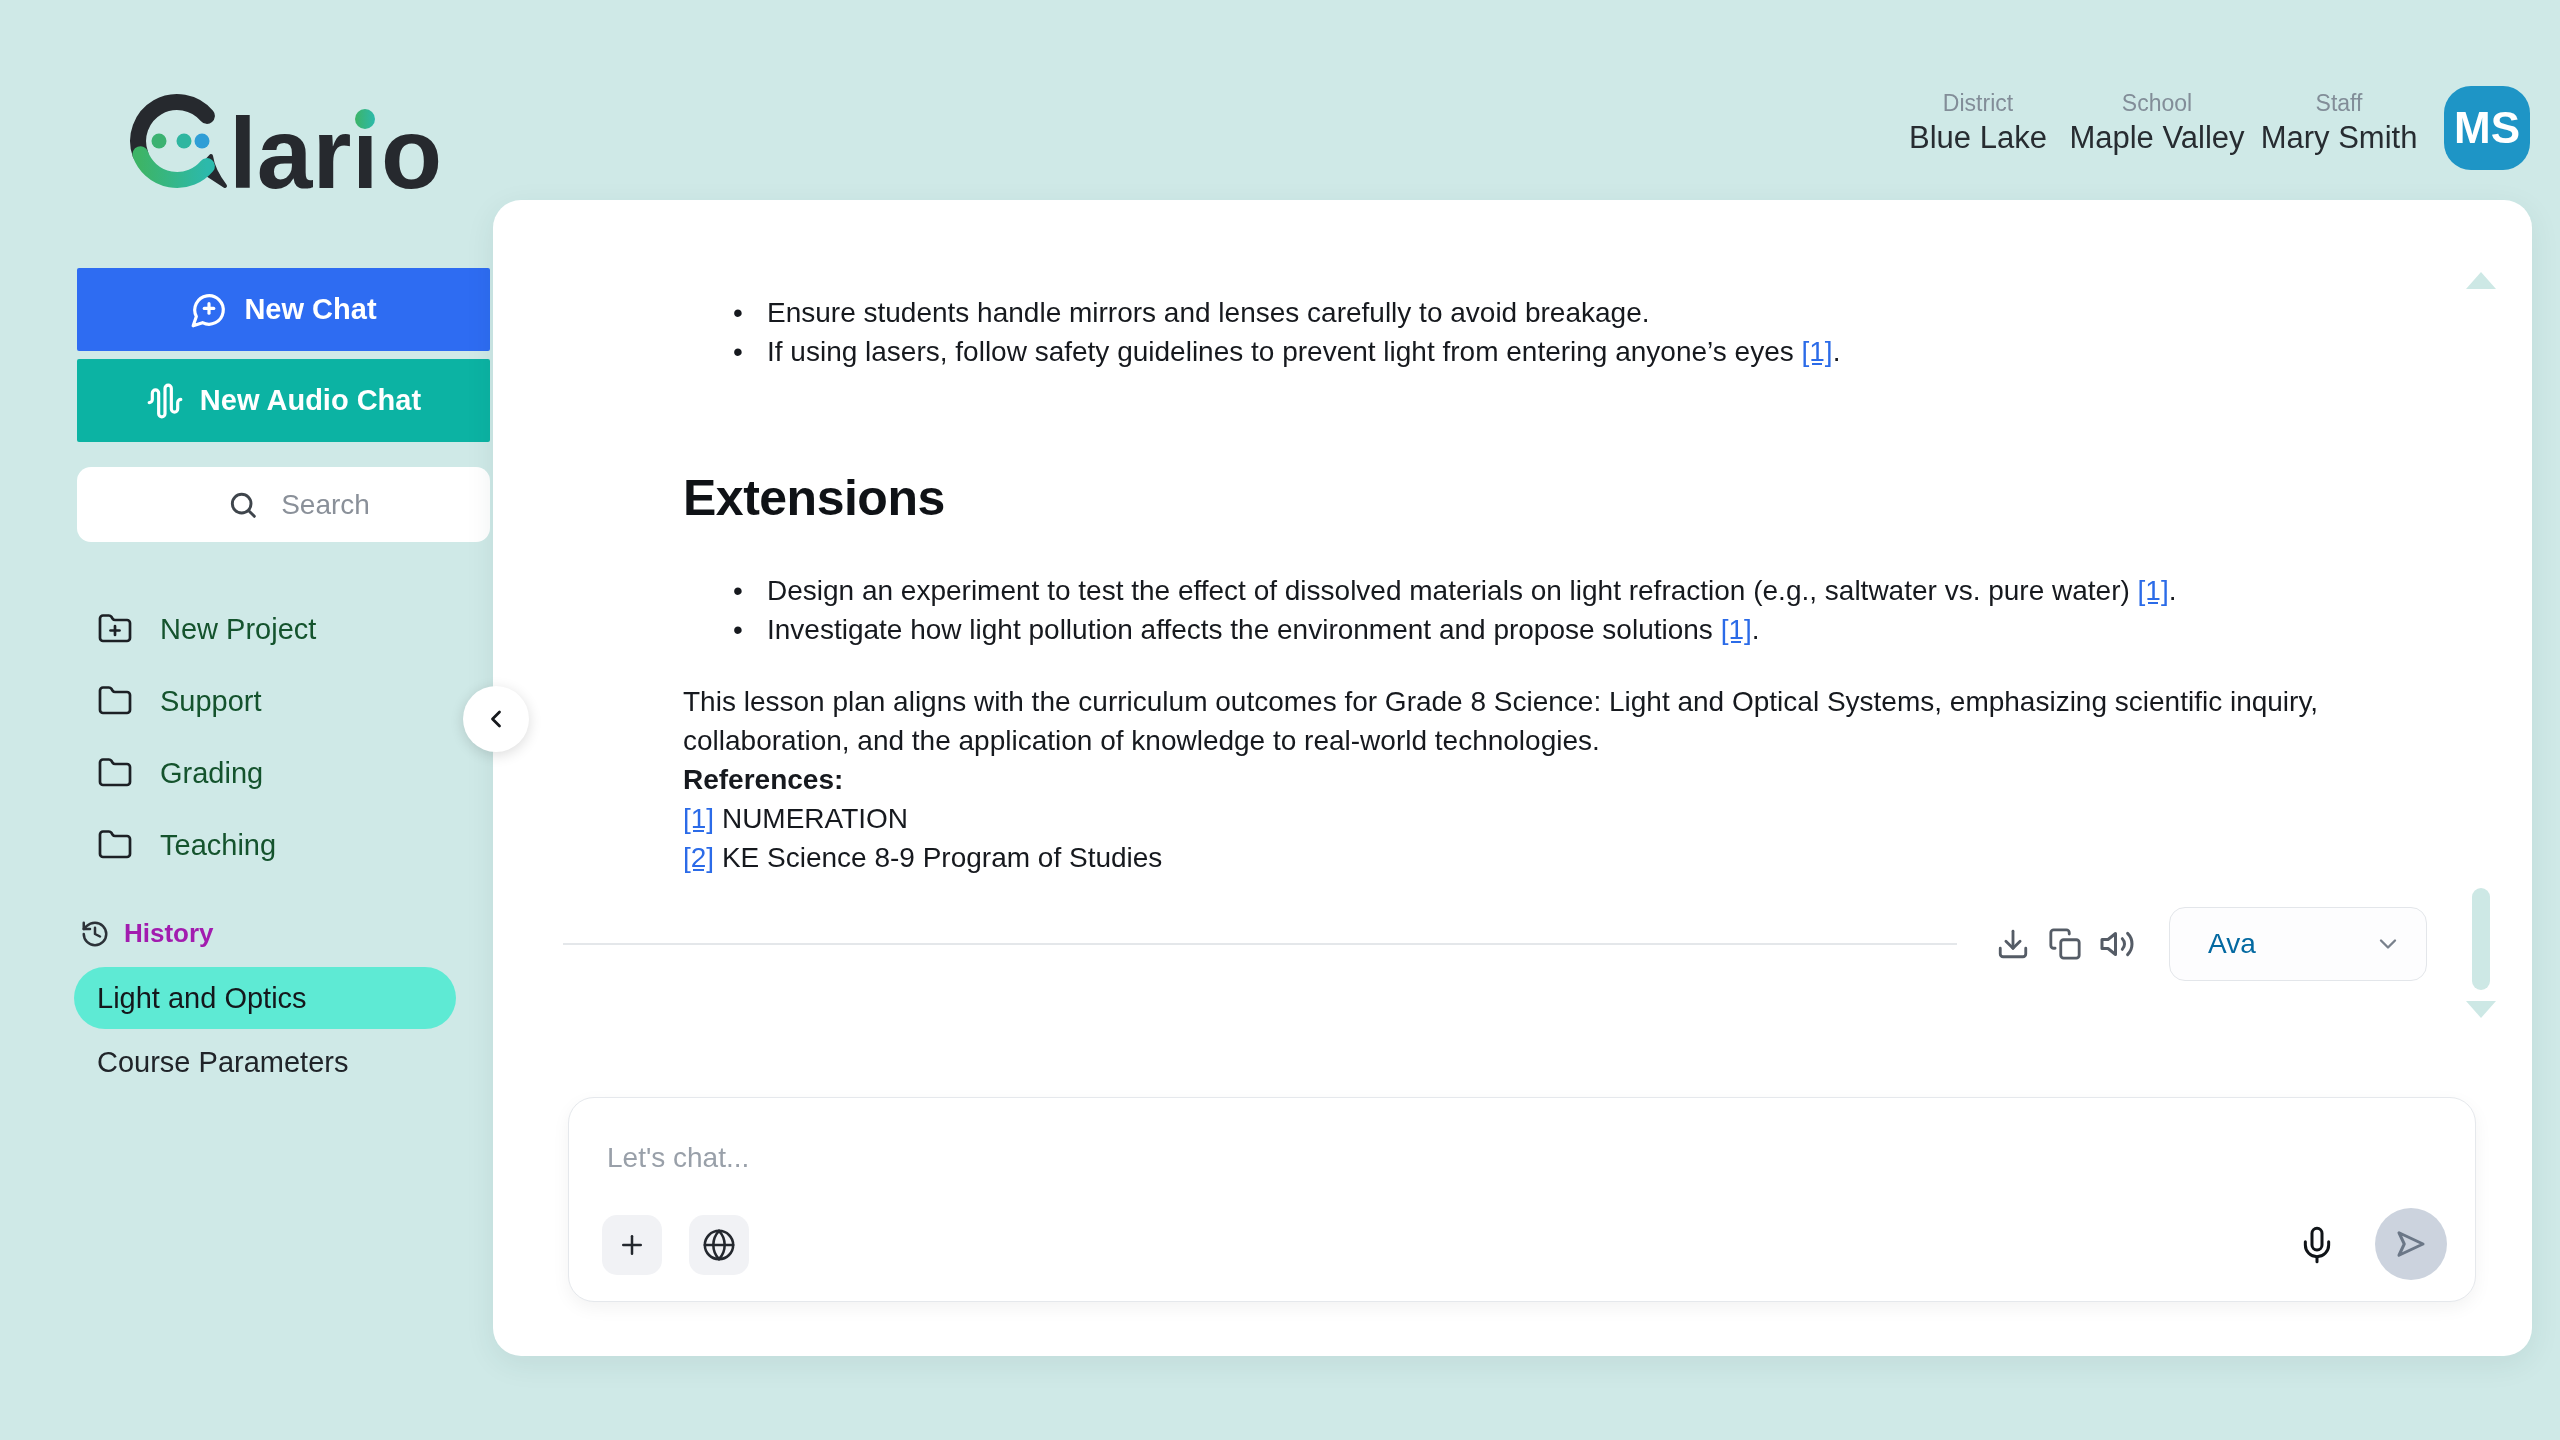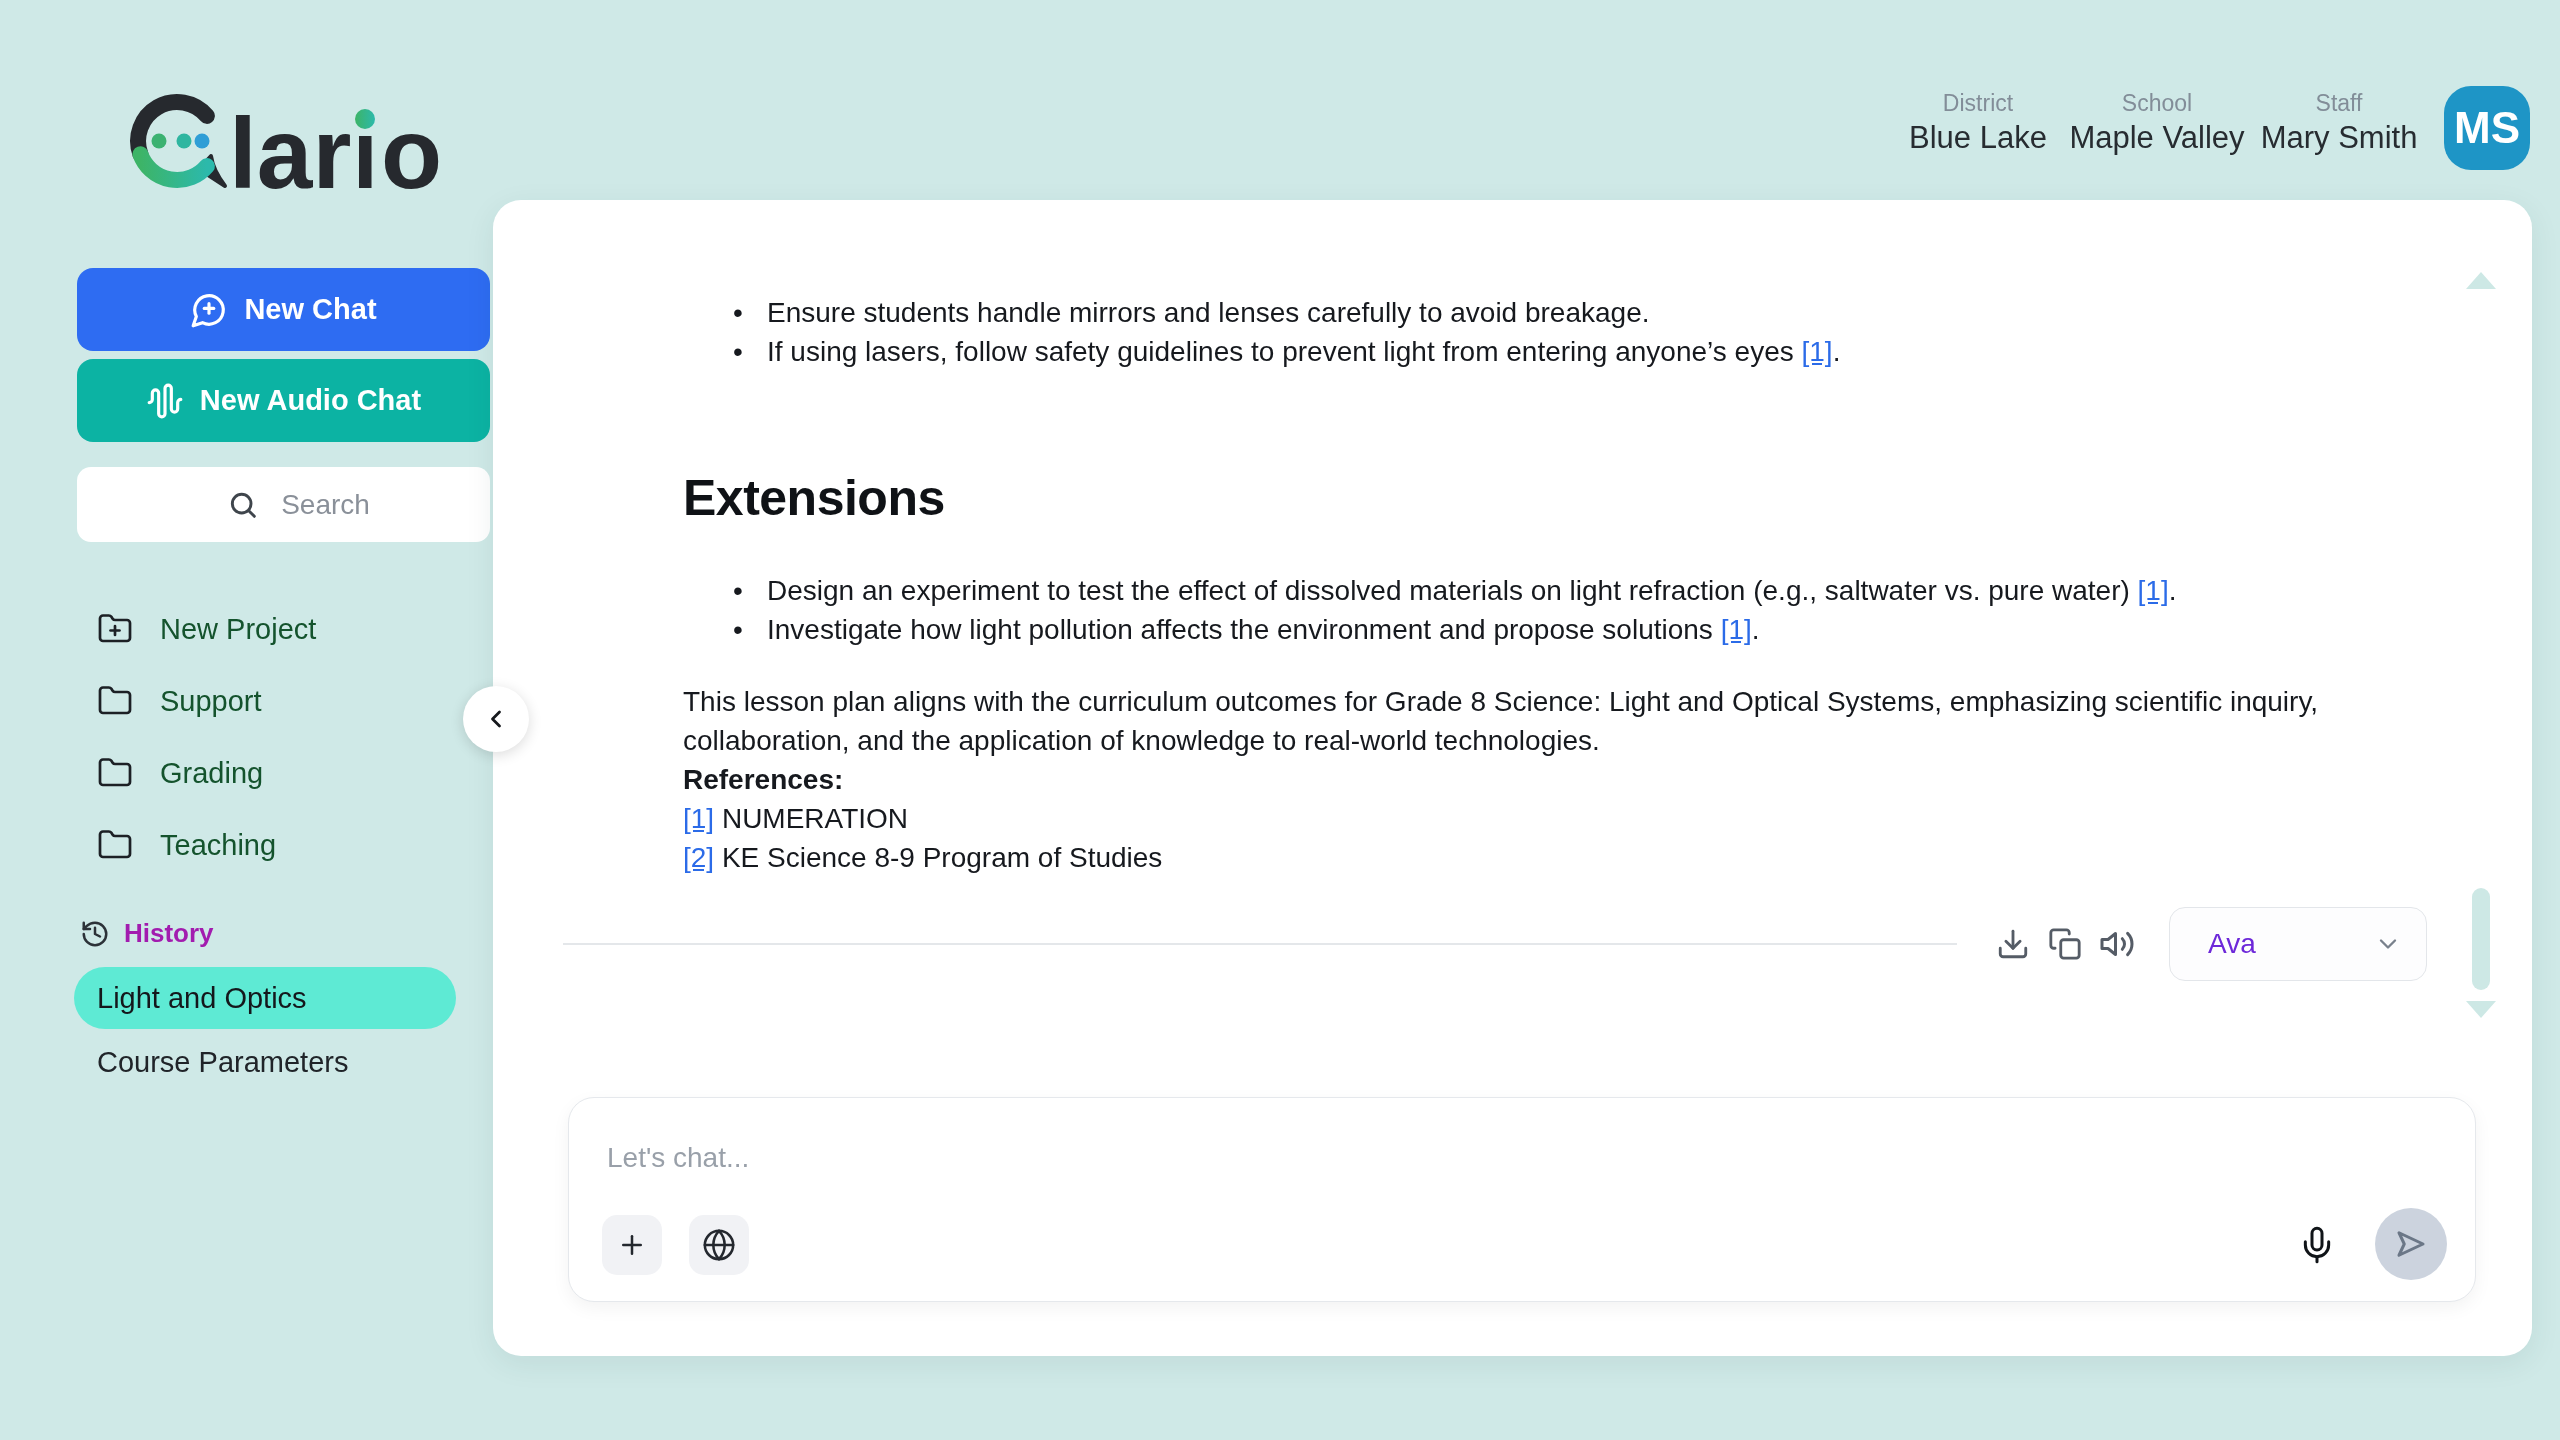--- a/index.html
+++ b/index.html
@@ -3,21 +3,21 @@
 <meta charset="utf-8">
 <style>
   * { margin:0; padding:0; box-sizing:border-box; }
   html,body { width:2560px; height:1440px; }
   body { font-family:"Liberation Sans", sans-serif; }
   .stage { position:relative; width:2560px; height:1440px; background:#cfe9e7; overflow:hidden; }
 
   
   .sidebar { position:absolute; left:0; top:0; width:416px; height:1440px;margin-left:44px; }
   .logo { position:absolute; left:85px; top:86px; }
-  .btn { position:absolute; left:33px; width:413px; height:83px; border-radius:16px;
+  .btn { position:absolute; left:33px; width:413px; height:83px; border-radius:2px;
          display:flex; align-items:center; justify-content:center; gap:16px;
          color:#ffffff; font-size:29px; font-weight:600; cursor:pointer; border:none; }
   .btn-newchat { top:268px; background:#2e6cf2; }
   .btn-audio   { top:359px; background:#0cb3a3; }
   .searchbox { position:absolute; left:33px; top:467px; width:413px; height:75px; background:#ffffff;
                border-radius:14px; display:flex; align-items:center; padding-left:30px; gap:22px;justify-content:center; }
   .searchbox .ph { color:#8a9099; font-size:28px; }
   .nav-item { position:absolute; left:33px; width:413px; height:64px; display:flex; align-items:center;
               gap:27px; padding-left:20px; color:#14532d; font-size:29px; font-weight:500; cursor:pointer; }
   .hist-head { position:absolute; left:36px; top:918px; display:flex; align-items:flex-end; gap:14px;
@@ -54,21 +54,21 @@
   .bold { font-weight:700; }
 
   .tool-row { position:absolute; left:70px; top:706px; width:1864px; height:76px;
               display:flex; align-items:center; }
   .tool-divider { flex:1; height:2px; background:#e4e7ea; margin-right:30px; }
   .tool-btn { width:52px; height:52px; display:flex; align-items:center; justify-content:center;
               color:#555c66; cursor:pointer; }
   .voice-select { width:258px; height:74px; margin-left:26px; border:1.6px solid #e3e6ea; background:#fdfdfe;
                   border-radius:16px; display:flex; align-items:center; justify-content:space-between;
                   padding:0 24px 0 38px; cursor:pointer; }
-  .voice-select .val { font-size:28px; color:#6d28d9; }
+  .voice-select .val { font-size:28px; color:#0369a1; }
 
   .sb-thumb { position:absolute; left:1979px; top:688px; width:18px; height:102px; border-radius:9px;
               background:#cde8e5; cursor:pointer; }
   .sb-tri { position:absolute; left:1973px; width:30px; height:17px; background:#cde8e5; cursor:pointer; }
   .sb-up   { top:72px;  clip-path:polygon(50% 0, 100% 100%, 0 100%); }
   .sb-down { top:801px; clip-path:polygon(0 0, 100% 0, 50% 100%); }
 
   
   .composer { position:absolute; left:75px; top:897px; width:1908px; height:205px; background:#ffffff;
               border:1.5px solid #e5e8ec; border-radius:26px; box-shadow:0 6px 18px rgba(0,0,0,.05); }

